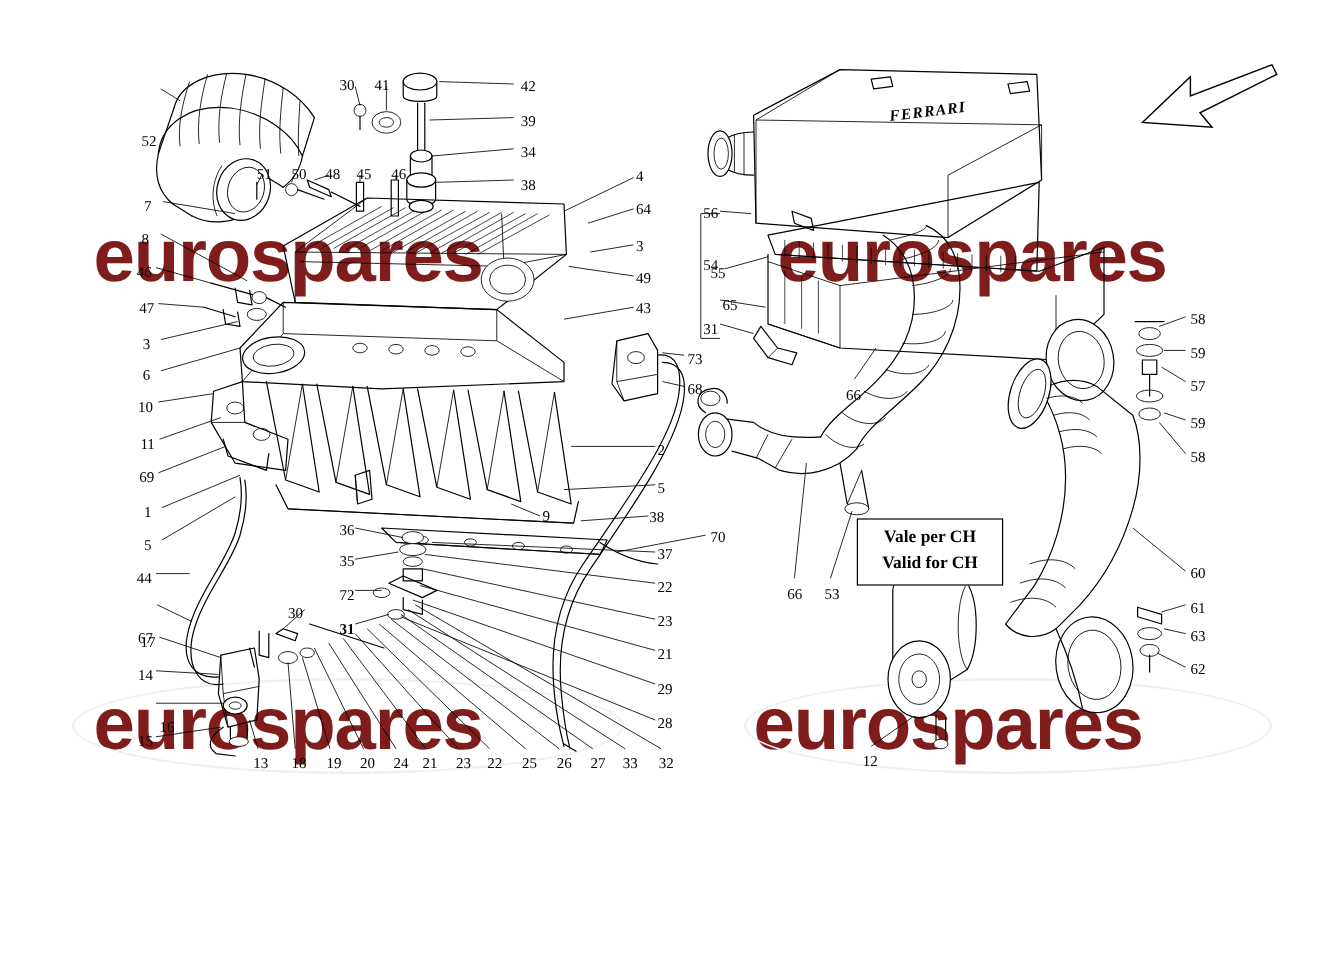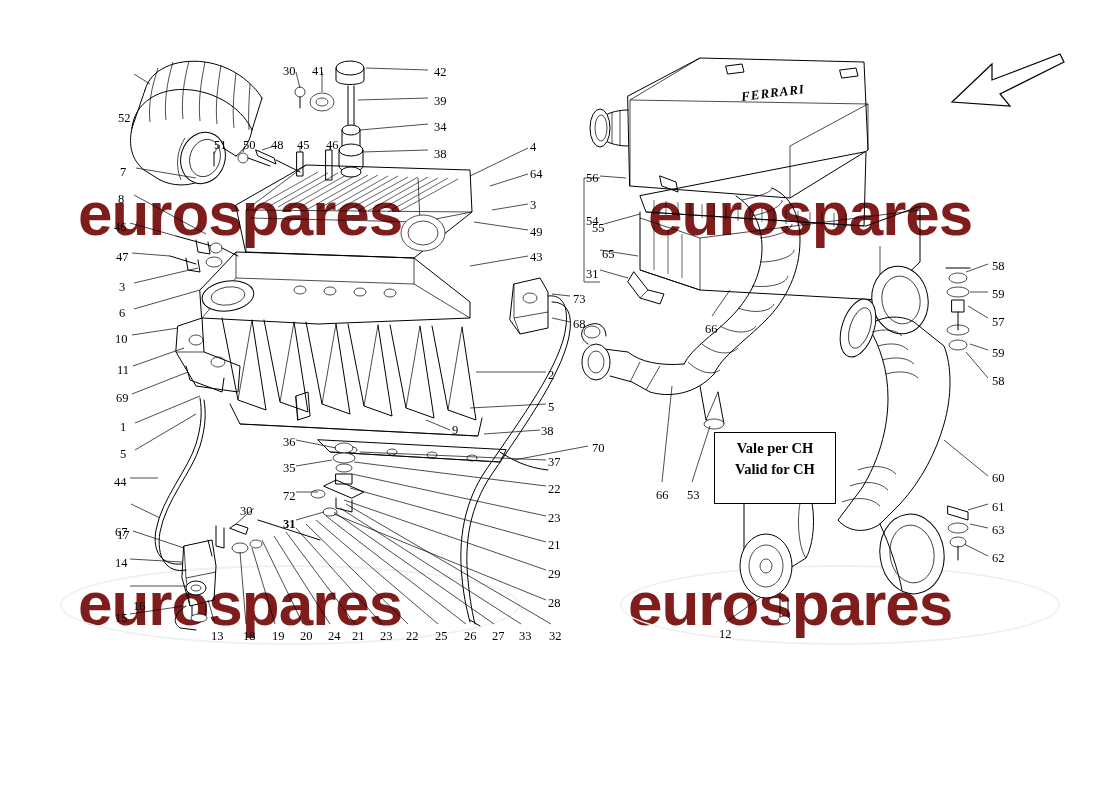--- a/index.html
+++ b/index.html
@@ -42,21 +42,21 @@
     font-family: "Liberation Serif", serif;
     font-size: 12.5px;
     color: #000;
     line-height: 1;
     white-space: nowrap;
   }
   
   #ch-note {
     position: absolute;
     left: 714px; top: 432px;
-    width: 122px; height: 72px;
+    width: 122px; height: 56px;
     border: 1.6px solid #000;
     background: #fff;
     text-align: center;
     font-size: 14.5px;
     font-family: "Liberation Serif", serif;
     padding-top: 5px;
     line-height: 1.45;
     z-index: 6;
   }
   #ch-note div { font-weight: bold; }

